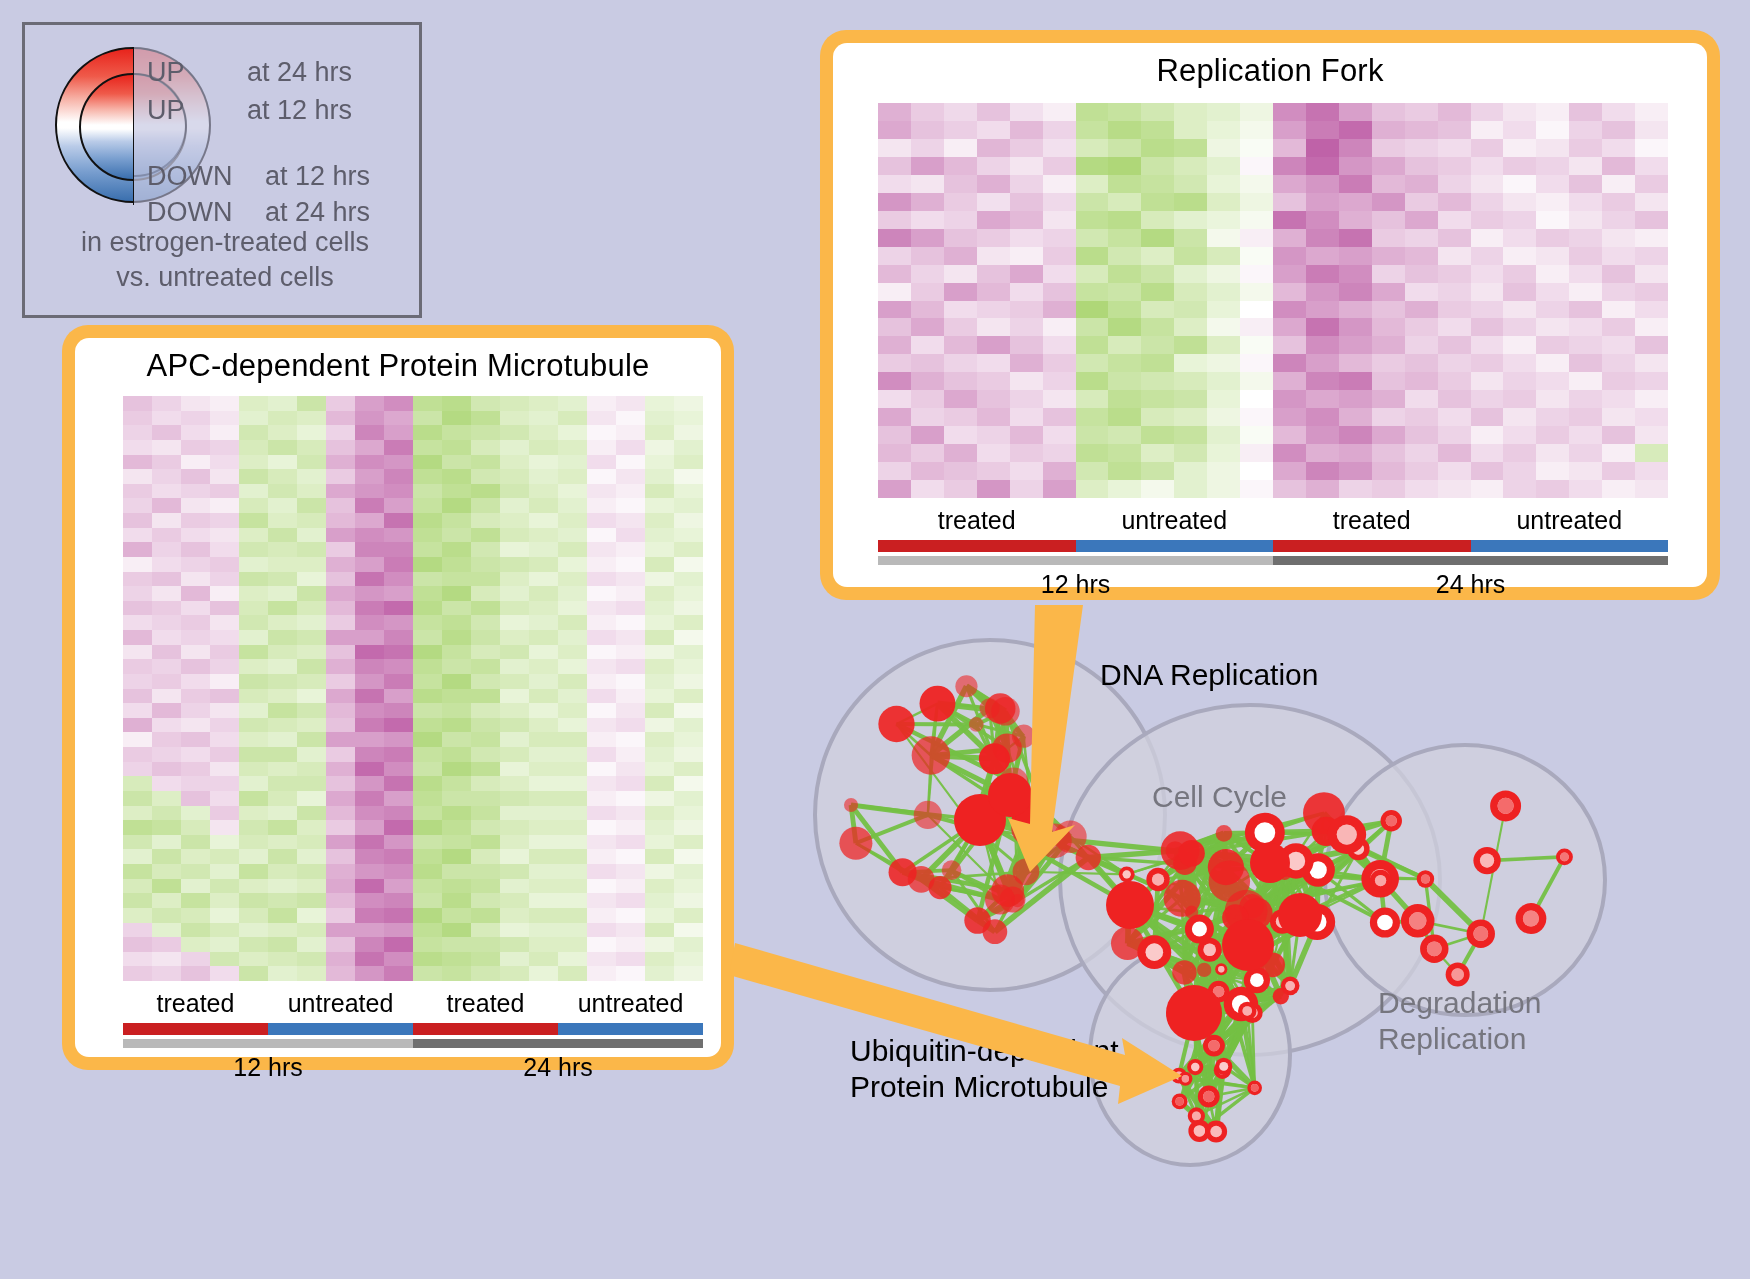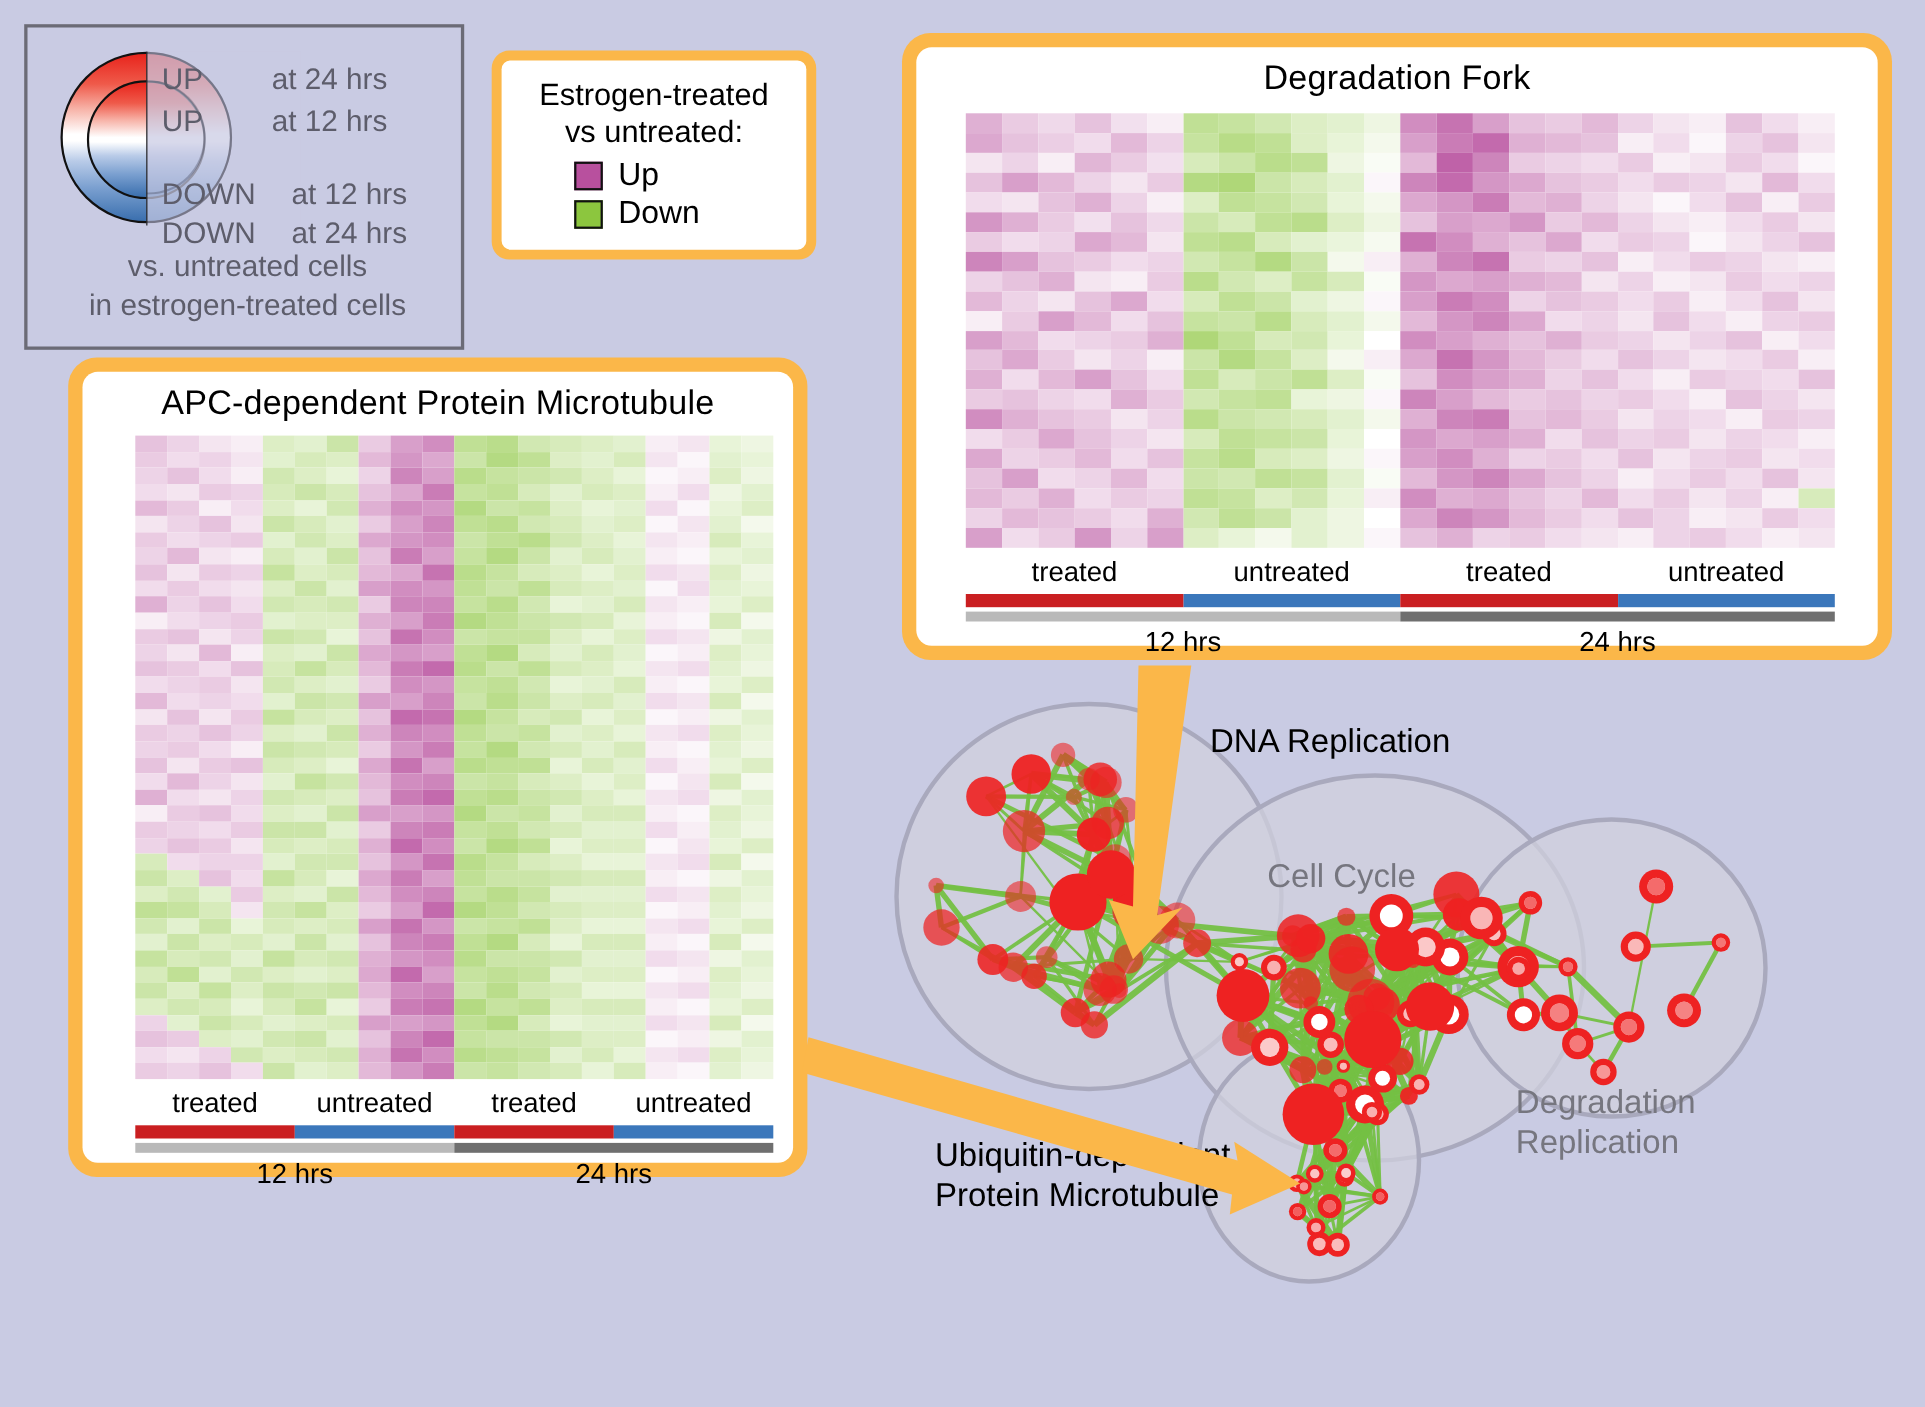--- a/index.html
+++ b/index.html
@@ -113,47 +113,29 @@
     <div class="key-lab" style="left:122px;top:32px;">UP</div>
     <div class="key-row" style="left:222px;top:32px;">at 24 hrs</div>
     <div class="key-lab" style="left:122px;top:70px;">UP</div>
     <div class="key-row" style="left:222px;top:70px;">at 12 hrs</div>
     <div class="key-lab" style="left:122px;top:136px;">DOWN</div>
     <div class="key-row" style="left:240px;top:136px;">at 12 hrs</div>
     <div class="key-lab" style="left:122px;top:172px;">DOWN</div>
     <div class="key-row" style="left:240px;top:172px;">at 24 hrs</div>
 
     <div class="foot">
+      <div>in estrogen-treated cells</div>
       <div>vs. untreated cells</div>
-      <div>in estrogen-treated cells</div>
     </div>
   </div>
 
-  <div id="updown-legend">
-    <div class="inner">
-      <div class="ttl">
-        <div>Estrogen-treated</div>
-        <div>vs untreated:</div>
-      </div>
-      <div class="items">
-        <div class="item">
-          <span class="swatch sw-up"></span>
-          <span>Up</span>
-        </div>
-        <div class="item">
-          <span class="swatch sw-down"></span>
-          <span>Down</span>
-        </div>
-      </div>
-    </div>
-  </div>
 
   <div class="panel" id="panel-rep">
     <div class="card">
-      <div class="panel-title">Degradation Fork</div>
+      <div class="panel-title">Replication Fork</div>
       <div class="hm" id="hm-rep" style="left: 45px; top: 60px; width: 790px; height: 395px; grid-template-columns: repeat(24, 1fr); grid-template-rows: repeat(22, 1fr);">
           <div style="background: rgb(223, 176, 211);"></div>
           <div style="background: rgb(234, 203, 226);"></div>
           <div style="background: rgb(239, 217, 234);"></div>
           <div style="background: rgb(230, 194, 221);"></div>
           <div style="background: rgb(242, 224, 238);"></div>
           <div style="background: rgb(248, 238, 245);"></div>
           <div style="background: rgb(192, 224, 149);"></div>
           <div style="background: rgb(198, 227, 159);"></div>
           <div style="background: rgb(209, 232, 178);"></div>

